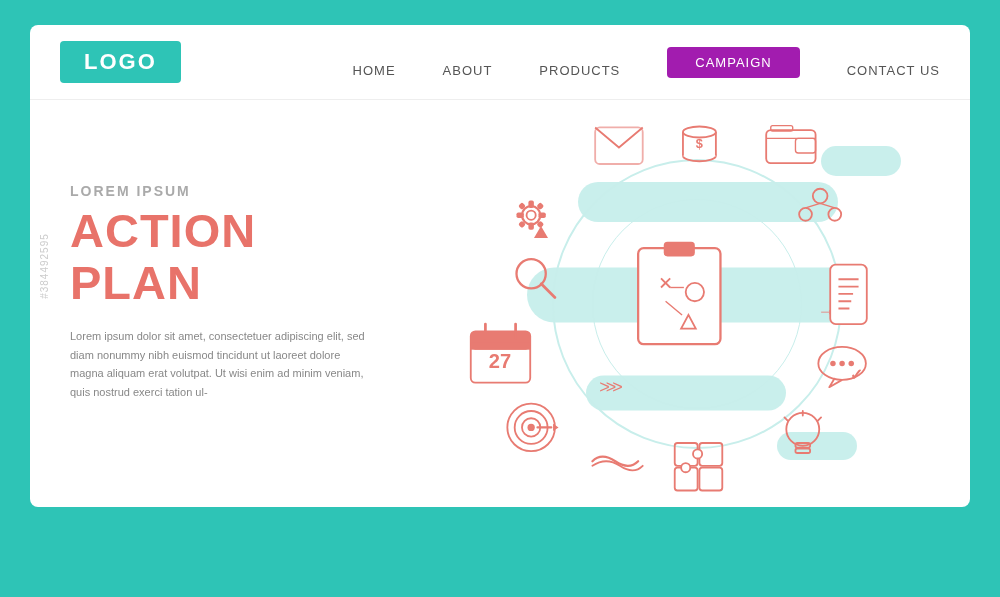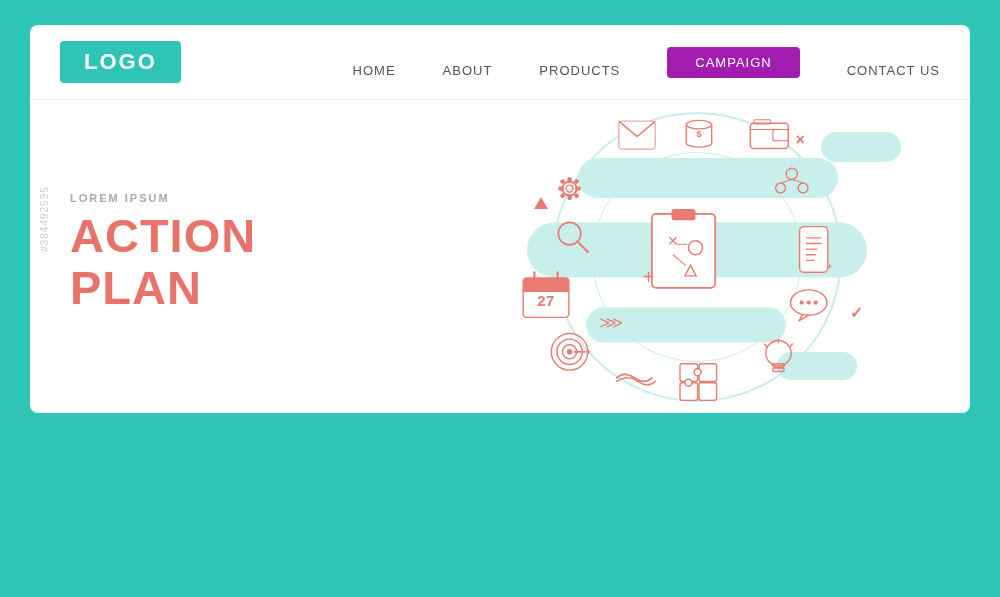--- a/index.html
+++ b/index.html
@@ -7,21 +7,21 @@
       width: 1000px;
       height: 597px;
       background-color: #2ec4b6;
       font-family: 'Arial', sans-serif;
       overflow: hidden;
       position: relative;
     }
 
     .main-container {
       width: 940px;
-      height: 388px;
+      height: 482px;
       background: #fff;
       margin: 25px auto;
       border-radius: 8px;
       position: relative;
       overflow: hidden;
     }
 
     
     .navbar {
       display: flex;
@@ -78,21 +78,21 @@
       width: 42%;
       padding: 50px 40px 40px 40px;
       display: flex;
       flex-direction: column;
       justify-content: center;
       position: relative;
       z-index: 5;
     }
 
     .hero-subtitle {
-      font-size: 11px;
+      font-size: 14px;
       letter-spacing: 2px;
       color: #aaa;
       font-weight: 600;
       text-transform: uppercase;
       margin-bottom: 6px;
     }
 
     .hero-title {
       font-size: 47px;
       font-weight: 800;
@@ -250,20 +250,21 @@
       <a class="nav-link active">CAMPAIGN</a>
       <a class="nav-link">CONTACT US</a>
     </div>
   </nav>
 
   <div class="hero">
 
     <div class="hero-left">
       <p class="hero-subtitle">LOREM IPSUM</p>
       <h1 class="hero-title">ACTION PLAN</h1>
+      <p class="hero-text">Lorem ipsum dolor sit amet, consectetuer adipiscing elit, sed diam nonummy nibh euismod tincidunt ut laoreet dolore magna aliquam erat volutpat. Ut wisi enim ad minim veniam, quis nostrud exerci tation ul-</p>
     </div>
 
     <div class="hero-right">
 
       <div class="blob blob-1"></div>
       <div class="blob blob-2"></div>
       <div class="blob blob-3"></div>
       <div class="blob blob-4"></div>
       <div class="blob blob-5"></div>
 

